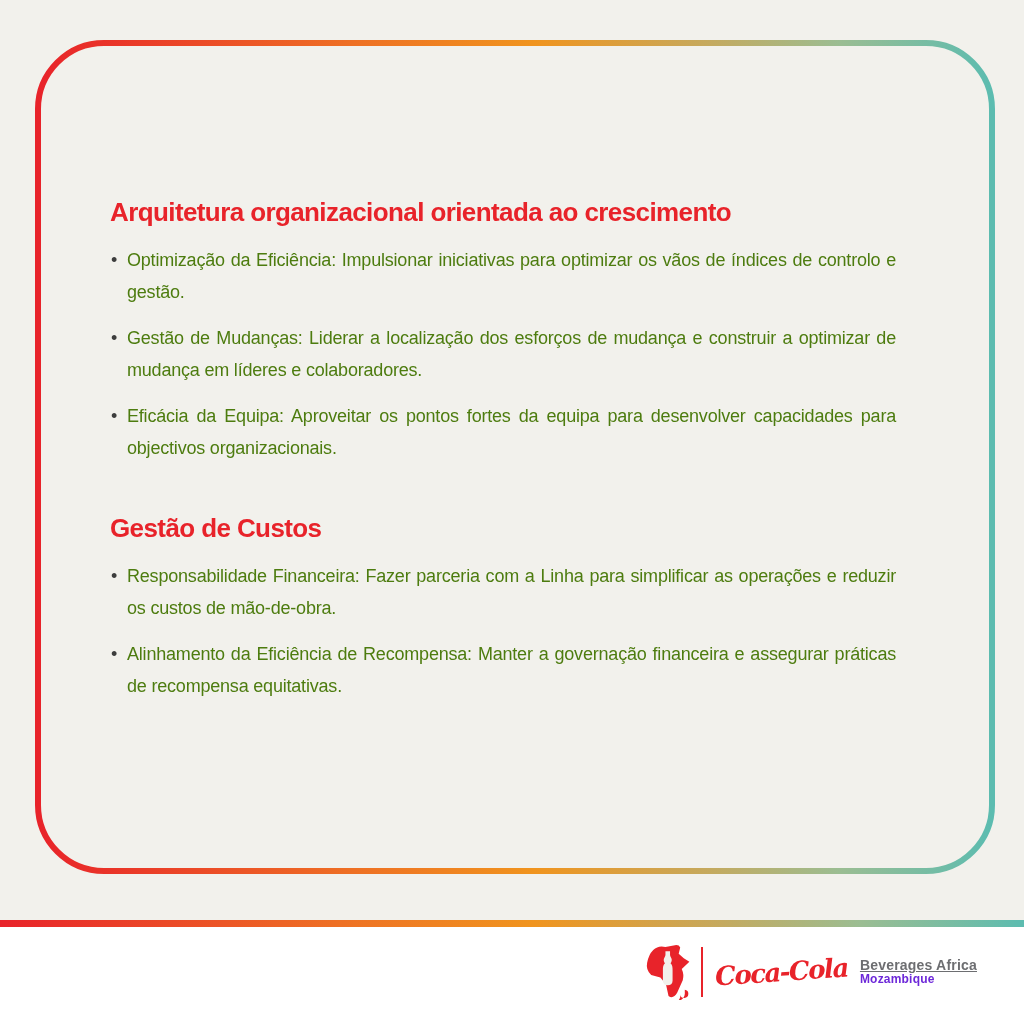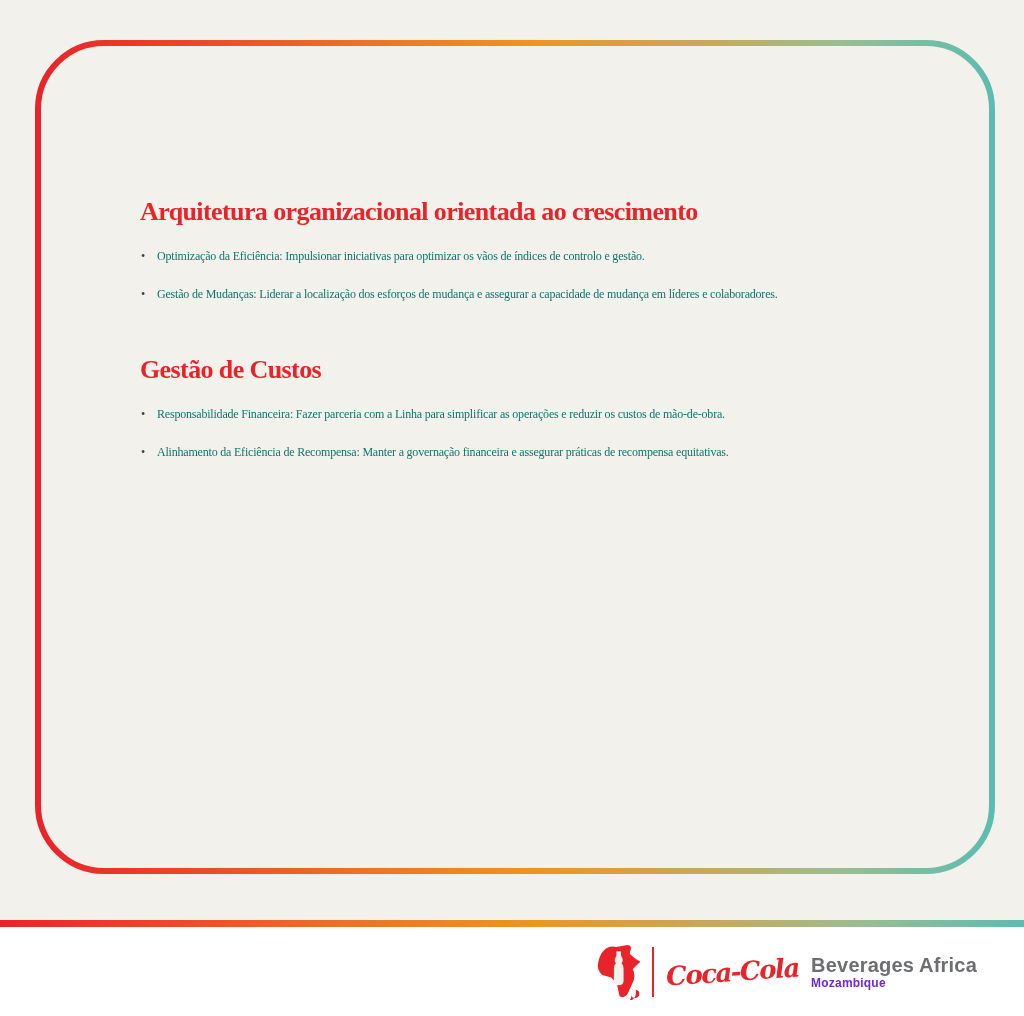--- a/index.html
+++ b/index.html
@@ -17,46 +17,45 @@
   .border-svg {
     position: absolute;
     left: 0; top: 0;
     width: 1024px; height: 1016px;
     pointer-events: none;
   }
 
   
   .content {
     position: absolute;
-    left: 140px;
+    left: 110px;
     top: 196px;
     width: 786px;
-    font-family: Liberation Serif, serif;
   }
   .section-heading {
     font-size: 26px;
     font-weight: bold;
     letter-spacing: -0.6px;
     color: #e8232a;
     line-height: 32px;
     white-space: nowrap;
     margin: 0 0 16px 0;
   }
   .bullet-list {
     list-style: none;
     margin: 0;
     padding: 0;
   }
   .bullet-list li {
     position: relative;
     padding-left: 17px;
-    font-size: 12px;
-    line-height: 24px;
+    font-size: 18px;
+    line-height: 32px;
     letter-spacing: -0.2px;
-    color: #0f766e;
+    color: #4d7c0f;
     text-align: justify;
     margin-bottom: 14px;
   }
   .bullet-list li::before {
     content: "\2022";
     position: absolute;
     left: 1px;
     top: 0;
     color: #3d3d3d;
   }
@@ -109,24 +108,25 @@
     margin-right: 12px;
     white-space: nowrap;
   }
   .brand-text {
     display: flex;
     flex-direction: column;
     justify-content: center;
     line-height: 1.15;
   }
   .brand-name {
-    font-size: 20px;
+    font-size: 14px;
     font-weight: bold;
     color: #6d6e71;
     letter-spacing: 0.2px;
+    text-decoration: underline;
   }
   .brand-region {
     font-size: 12px;
     font-weight: bold;
     color: #6d28d9;
     letter-spacing: 0.2px;
   }
 </style>
 </head>
 <body>
@@ -144,21 +144,22 @@
   </defs>
   <rect x="38" y="43" width="954" height="828" rx="66" ry="66" fill="none" stroke="url(#borderGrad)" stroke-width="6"></rect>
 </svg>
 
 <main class="content">
 
   <section>
     <h2 class="section-heading">Arquitetura organizacional orientada ao crescimento</h2>
     <ul class="bullet-list">
       <li>Optimização da Eficiência: Impulsionar iniciativas para optimizar os vãos de índices de controlo e gestão.</li>
-      <li>Gestão de Mudanças: Liderar a localização dos esforços de mudança e assegurar a capacidade de mudança em líderes e colaboradores.</li>
+      <li>Gestão de Mudanças: Liderar a localização dos esforços de mudança e construir a optimizar de mudança em líderes e colaboradores.</li>
+      <li>Eficácia da Equipa: Aproveitar os pontos fortes da equipa para desenvolver capacidades para objectivos organizacionais.</li>
     </ul>
   </section>
 
   <section class="section-second">
     <h2 class="section-heading">Gestão de Custos</h2>
     <ul class="bullet-list">
       <li>Responsabilidade Financeira: Fazer parceria com a Linha para simplificar as operações e reduzir os custos de mão-de-obra.</li>
       <li>Alinhamento da Eficiência de Recompensa: Manter a governação financeira e assegurar práticas de recompensa equitativas.</li>
     </ul>
   </section>

